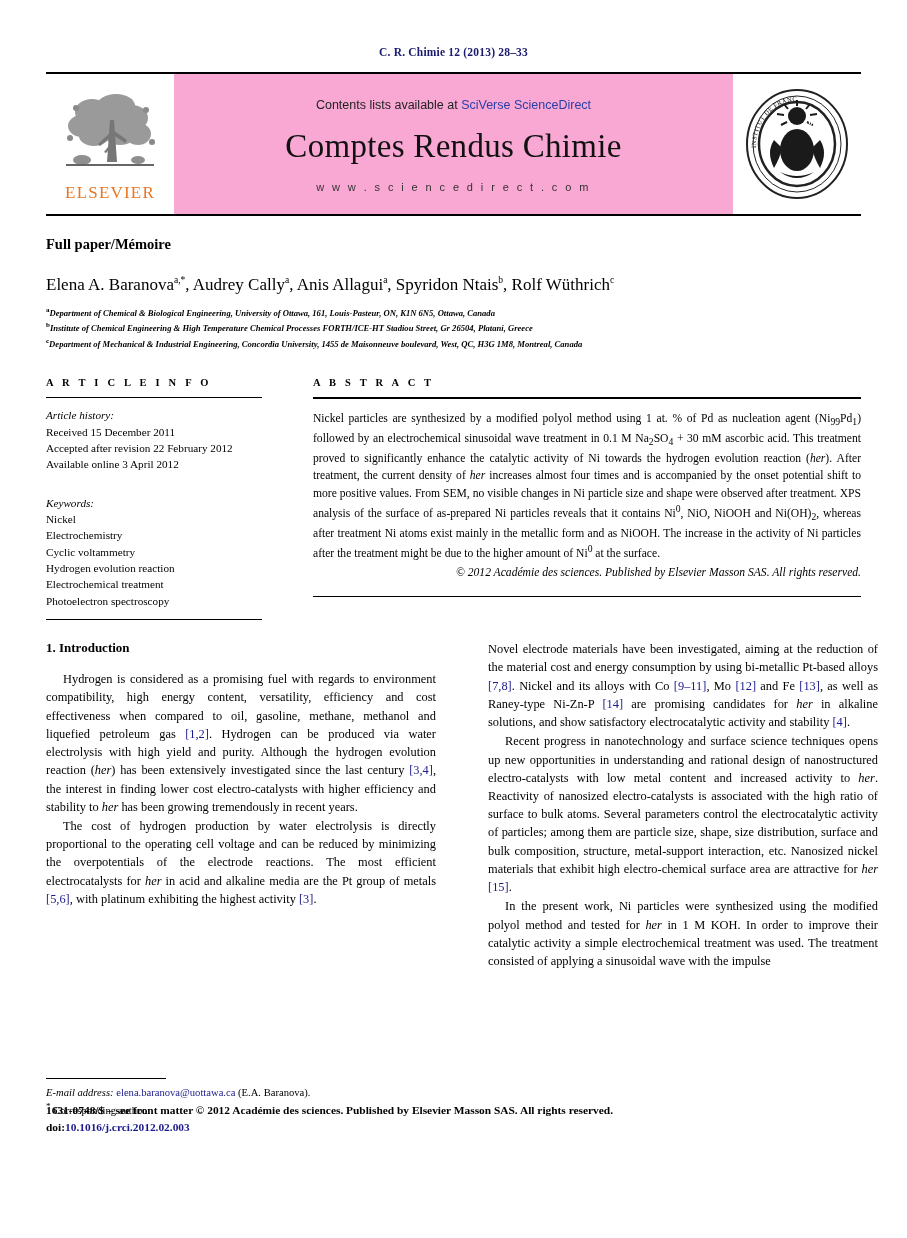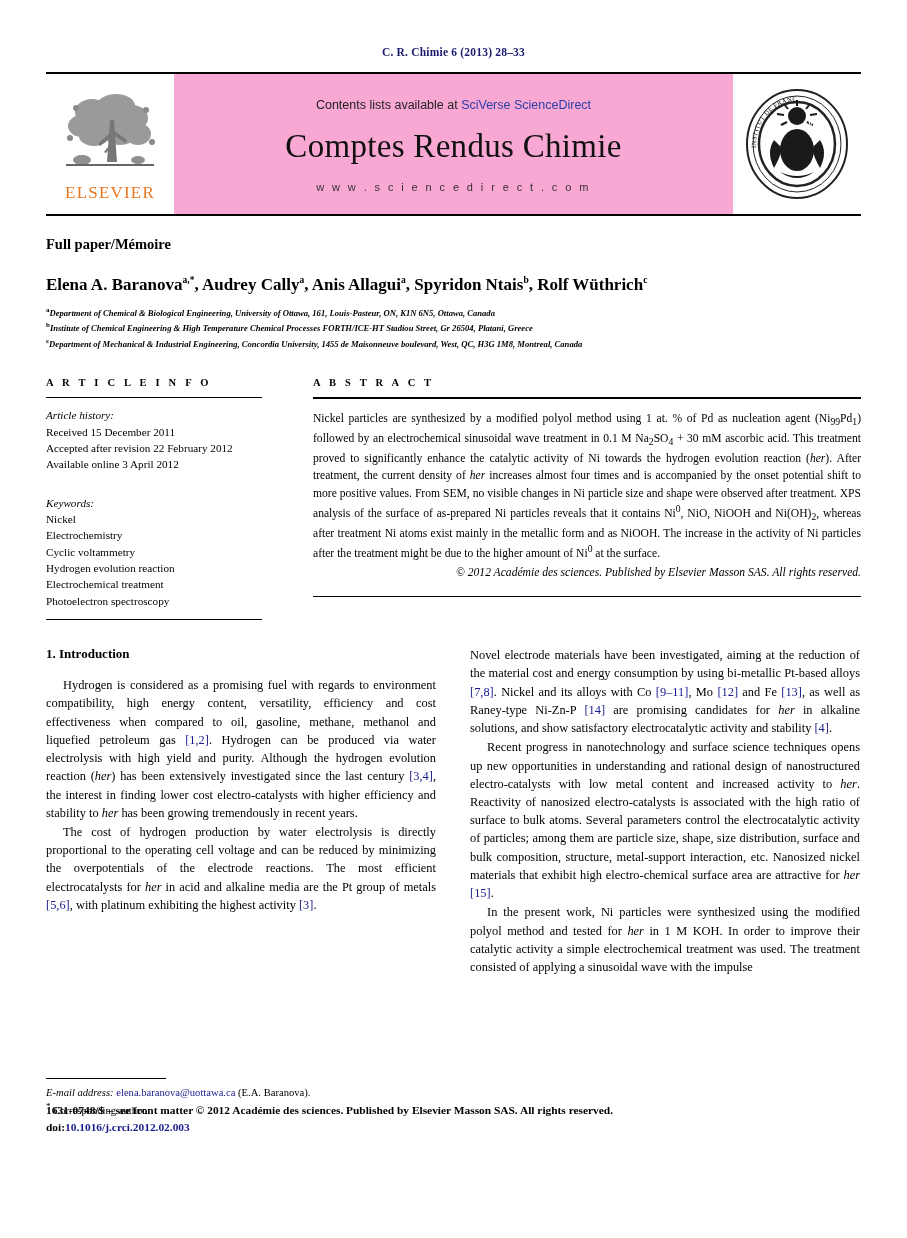--- a/index.html
+++ b/index.html
@@ -122,21 +122,20 @@
     line-height: 1.22;
     margin-top: 16px;
     font-weight: normal;
     color: #000;
   }
   .authors {
     margin-top: 22px;
     font-family: "Liberation Serif", serif;
     font-size: 17px;
     color: #000;
-    font-weight: bold;
   }
   .authors sup {
     font-size: 9.5px;
     vertical-align: super;
   }
   .affiliations {
     margin-top: 10px;
   }
   .affil {
     font-family: "Liberation Serif", serif;
@@ -210,23 +209,23 @@
     line-height: 1.5;
     font-style: italic;
   }
   .abstract-rule-bottom {
     border-top: 1px solid #000;
     margin-top: 14px;
   }
 
   
   .body-cols {
-    margin-top: 26px;
-    display: flex;
-    gap: 34px;
+    margin-top: 20px;
+    display: flex;
+    gap: 52px;
   }
   .bcol {
     width: 390px;
     flex: 0 0 390px;
   }
   .sec-head {
     font-family: "Liberation Serif", serif;
     font-weight: bold;
     font-size: 13px;
     margin-bottom: 14px;
@@ -276,21 +275,21 @@
     font-size: 11.4px;
     line-height: 1.5;
   }
   .doi-link { color: #1a1a8c; }
 </style>
 </head>
 <body>
 
 <div class="page">
 
-  <div class="running-head">C. R. Chimie 6 (2013) 28–33</div>
+  <div class="running-head">C. R. Chimie 12 (2013) 28–33</div>
 
   <div class="masthead">
 
     <div class="mast-left">
       <svg class="elsevier-tree" viewBox="0 0 96 92">
         <g fill="#9a9a9a">
           <ellipse cx="30" cy="22" rx="17" ry="13"></ellipse>
           <ellipse cx="54" cy="16" rx="19" ry="12"></ellipse>
           <ellipse cx="70" cy="28" rx="16" ry="13"></ellipse>
           <ellipse cx="20" cy="36" rx="14" ry="11"></ellipse>

